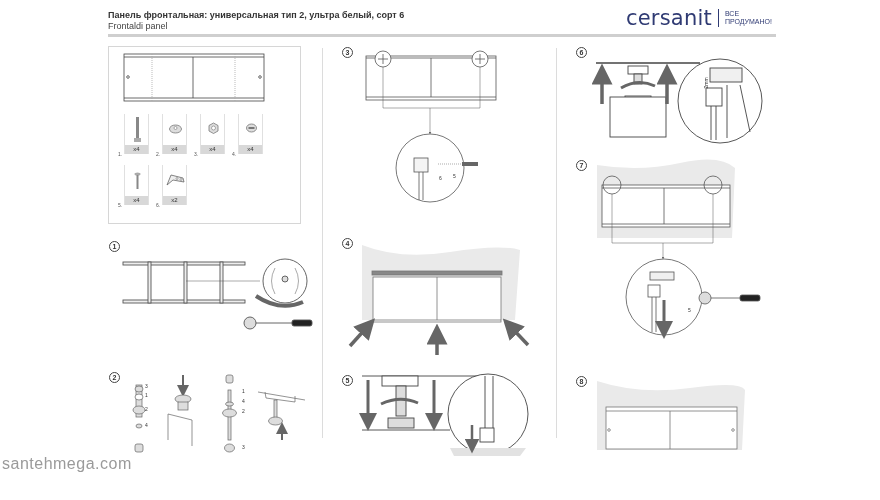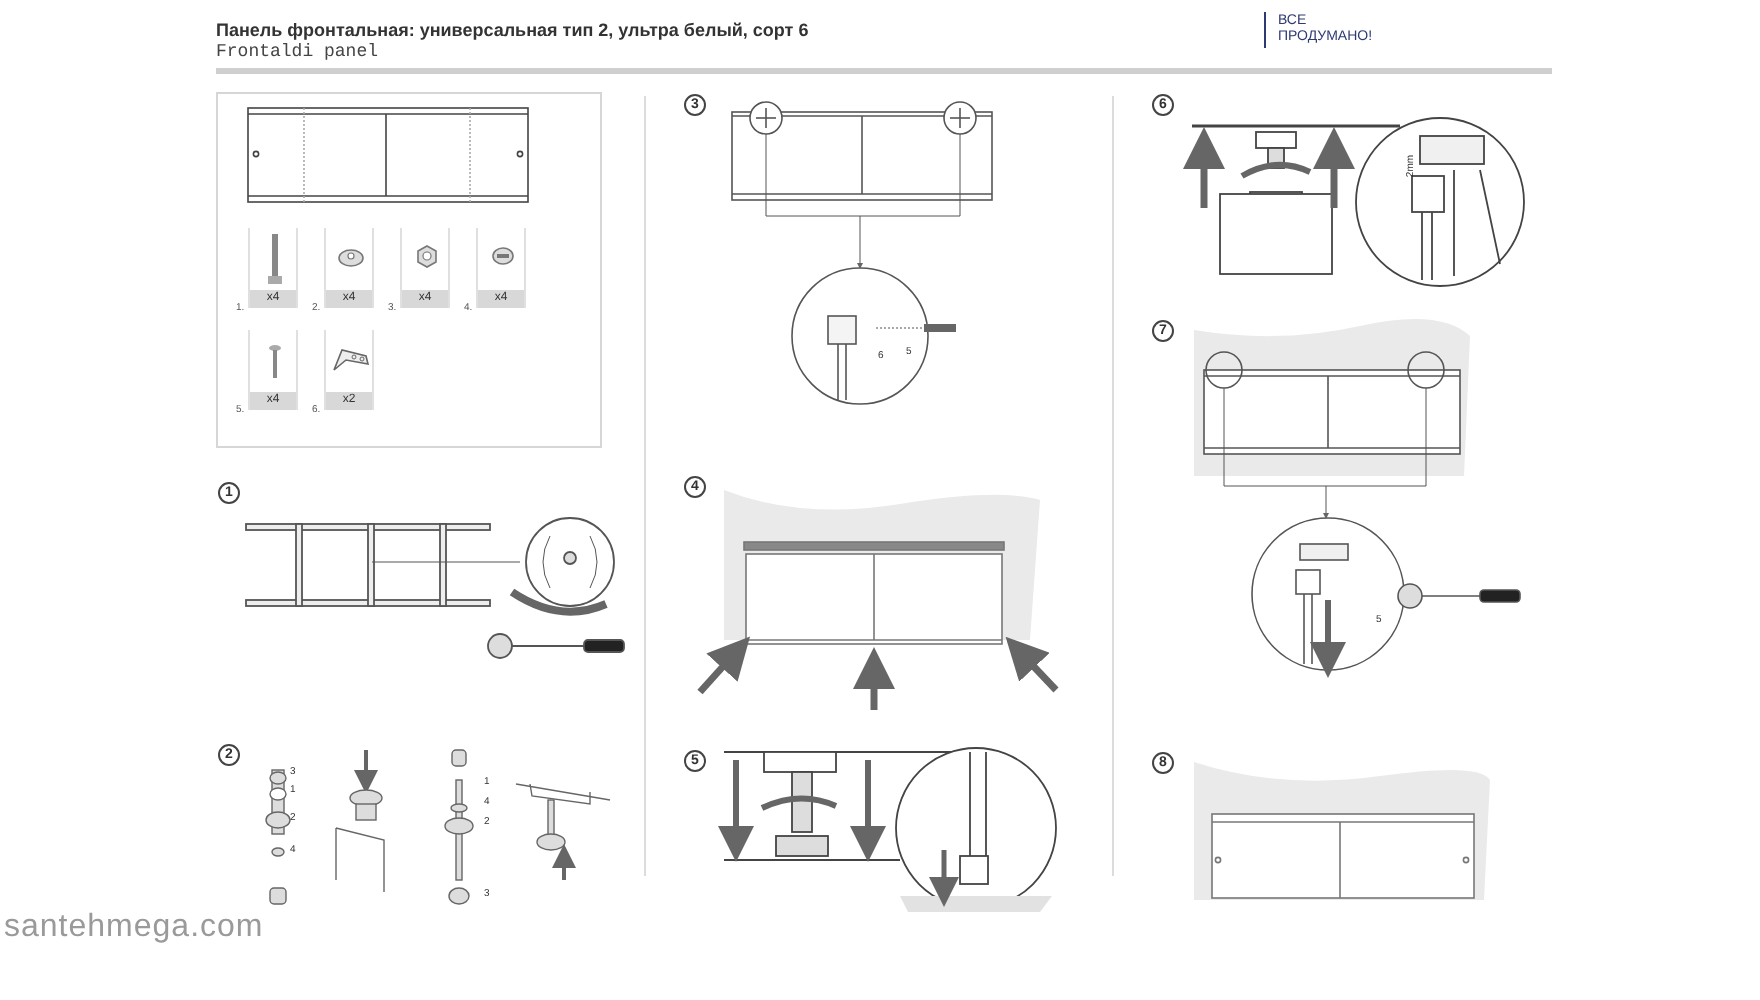--- a/index.html
+++ b/index.html
@@ -1,39 +1,40 @@
 <!DOCTYPE html>
 <html><head>
 <meta charset="utf-8">
 <style>
   * { box-sizing: border-box; margin: 0; padding: 0; }
   html, body { width: 880px; height: 500px; background: #ffffff; overflow: hidden; }
   body { position: relative; font-family: "Liberation Sans", sans-serif; color: #333; }
   .title { position: absolute; left: 108px; top: 10px; font-size: 9px; font-weight: bold; color: #333; }
-  .subtitle { position: absolute; left: 108px; top: 21px; font-size: 9px; color: #444; font-family: Liberation Mono, monospace; }
+  .subtitle { position: absolute; left: 108px; top: 21px; font-size: 9px; color: #444; }
   .logo { position: absolute; left: 626px; top: 6px; display: flex; align-items: center; }
   .logo-word { font-size: 21px; color: #2f3a73; letter-spacing: 0.2px; font-family: "DejaVu Sans", sans-serif; font-weight: normal; }
   .logo-sep { width: 1px; height: 18px; background: #2f3a73; margin: 0 6px 0 6px; }
   .logo-tag { font-size: 7px; line-height: 8px; color: #2f3a73; }
   .hbar { position: absolute; left: 108px; top: 34px; width: 668px; height: 3px; background: #cfcfcf; }
   .vsep { position: absolute; top: 48px; width: 1px; height: 390px; background: #dcdcdc; }
   .parts-box { position: absolute; left: 108px; top: 46px; width: 193px; height: 178px; border: 1px solid #d6d6d6; }
   .step-num { position: absolute; width: 11px; height: 11px; border: 1px solid #444; border-radius: 50%; font-size: 7px; font-weight: bold; line-height: 9px; text-align: center; color: #333; background: #fff; }
   svg.layer { position: absolute; left: 0; top: 0; }
   .part-card { position: absolute; width: 25px; height: 40px; border-left: 1px solid #e0e0e0; border-right: 1px solid #e0e0e0; }
   .part-qty { position: absolute; left: 0; bottom: 0; width: 100%; height: 9px; background: #d8d8d8; font-size: 6px; text-align: center; line-height: 9px; color: #333; }
   .part-idx { position: absolute; font-size: 5px; color: #555; }
   .watermark { position: absolute; left: 2px; top: 455px; font-size: 16px; color: #9a9a9a; letter-spacing: 0.5px; }
 </style>
 </head>
 <body>
 
 <div class="title">Панель фронтальная: универсальная тип 2, ультра белый, сорт 6</div>
 <div class="subtitle">Frontaldi panel</div>
 <div class="logo">
+  <span class="logo-word">cersanit</span>
   <span class="logo-sep"></span>
   <span class="logo-tag">
     <span>ВСЕ</span><br>
     <span>ПРОДУМАНО!</span>
   </span>
 </div>
 <div class="hbar"></div>
 <div class="vsep" style="left:322px"></div>
 <div class="vsep" style="left:556px"></div>
 

